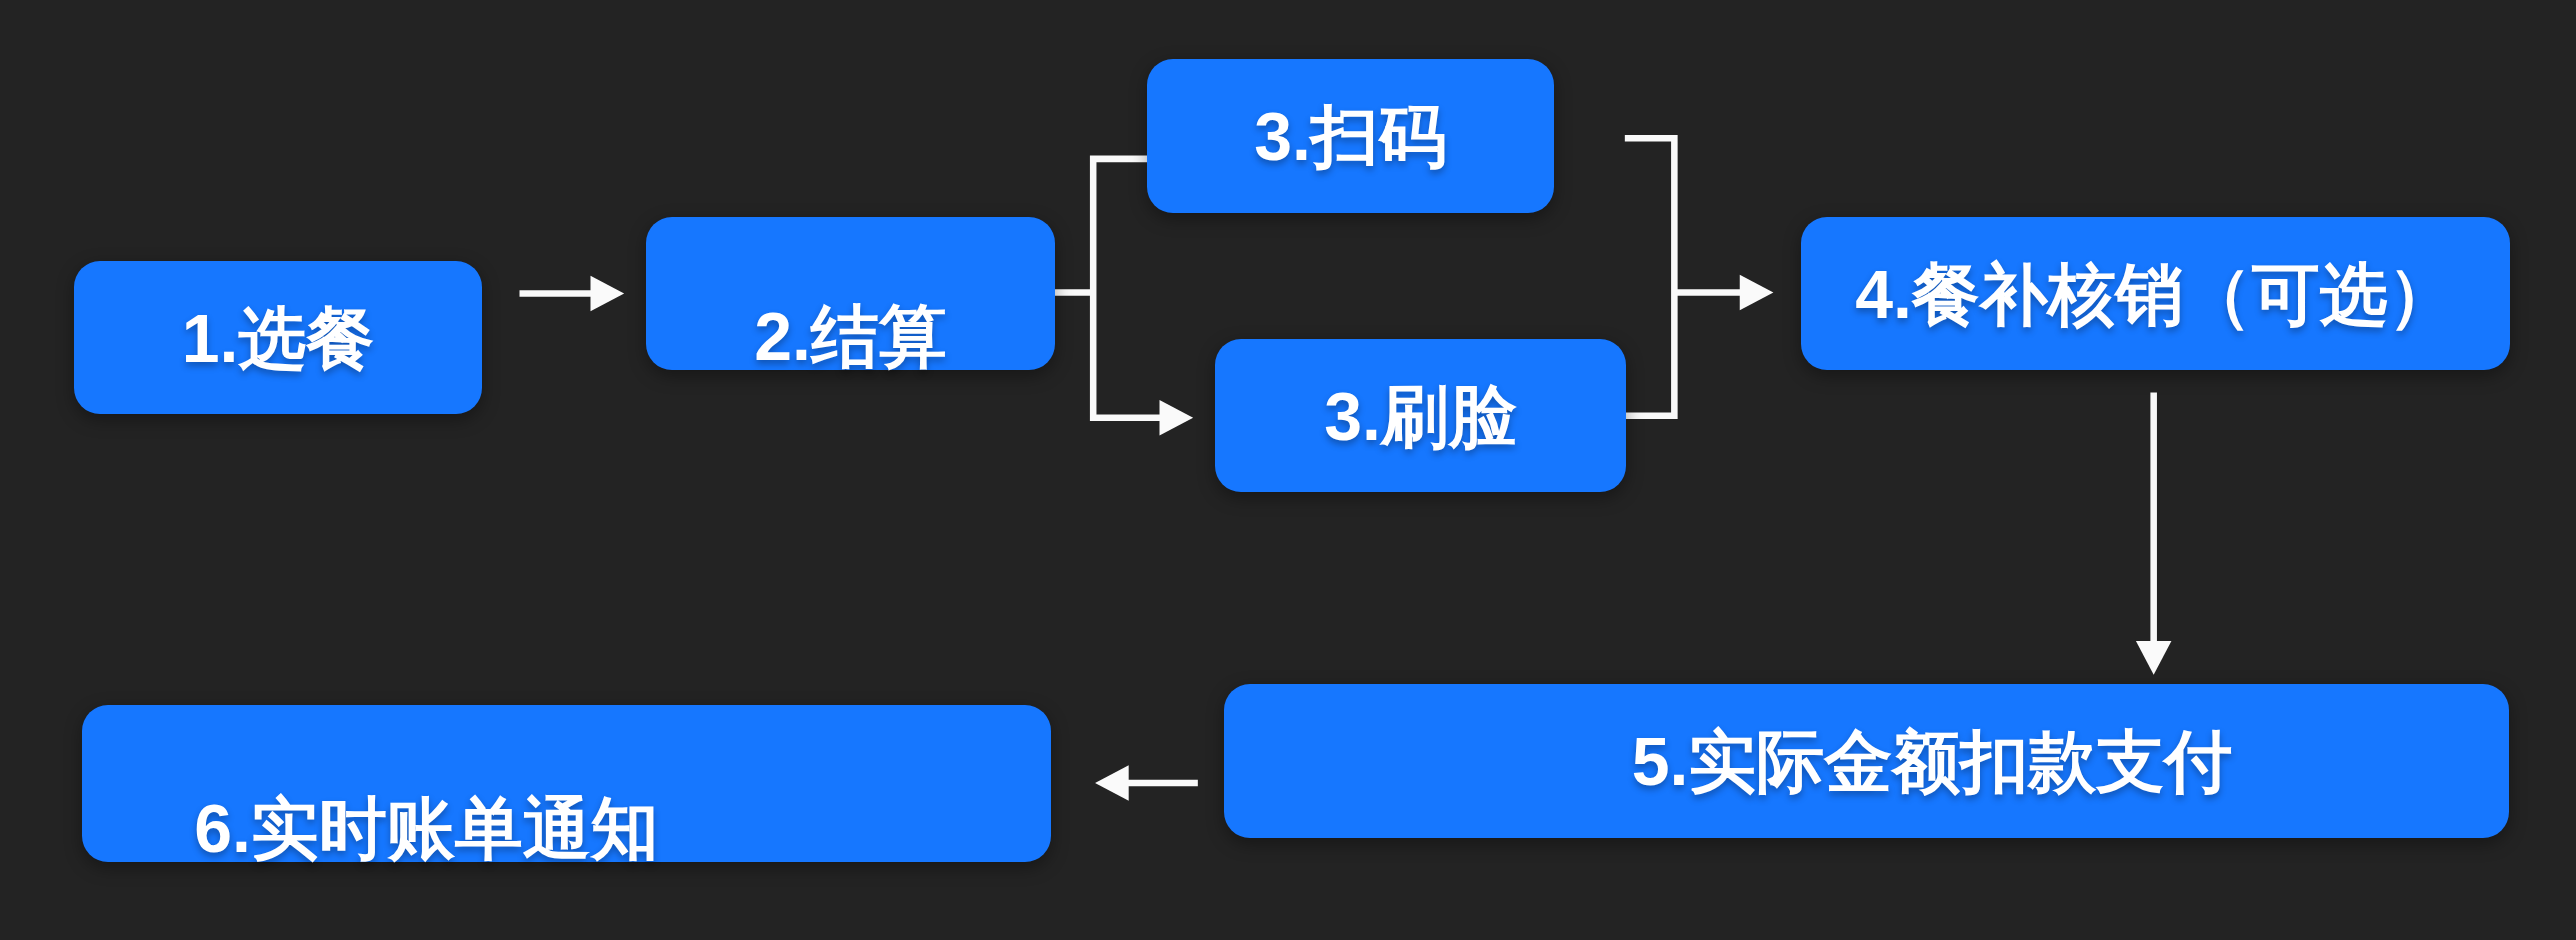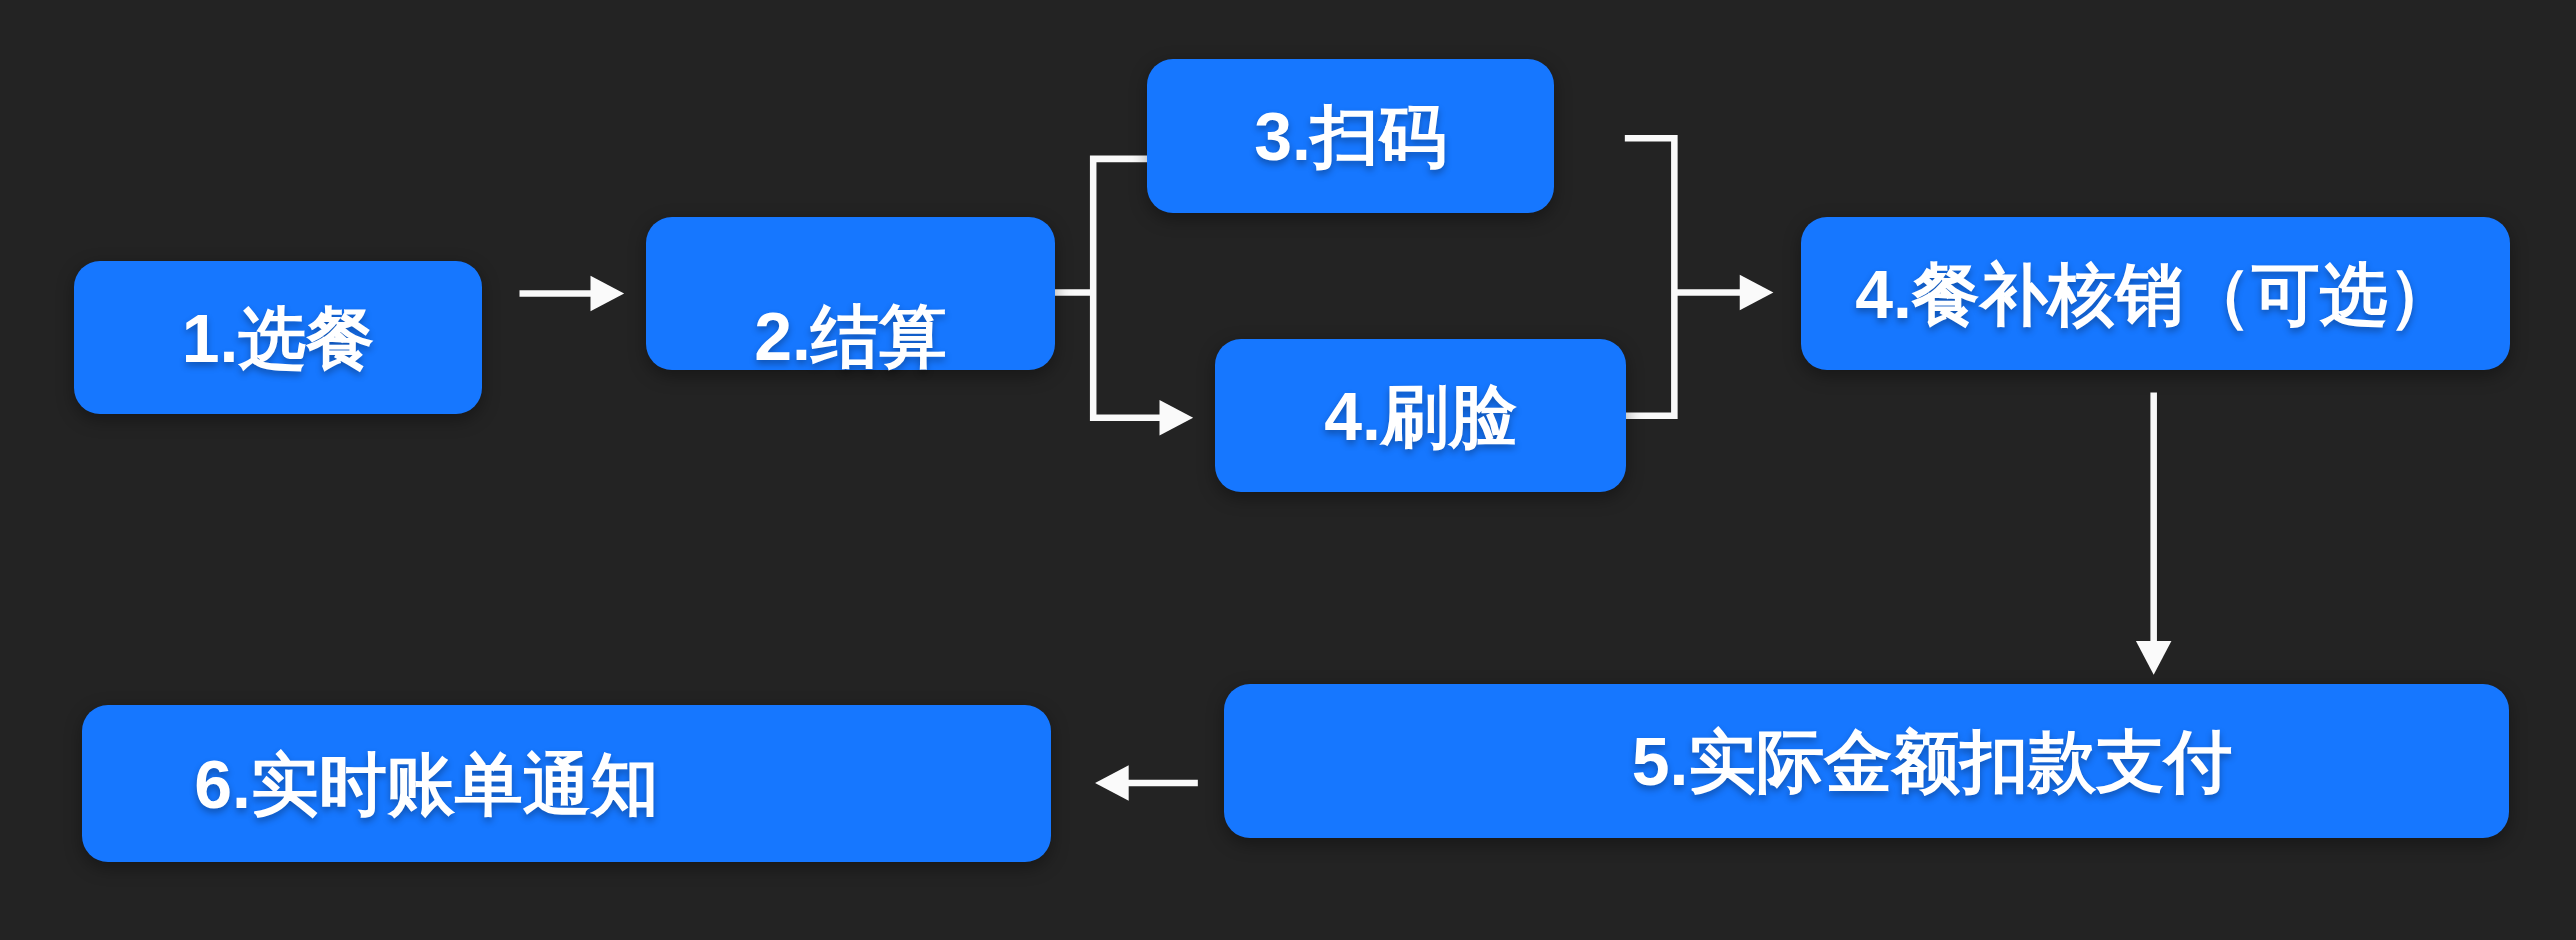--- a/index.html
+++ b/index.html
@@ -52,21 +52,21 @@
     line-height:1;
     white-space:nowrap;
     text-shadow:0 3.7px 7.5px rgba(0,0,0,0.30);
   }
   .n1{left:74px;  top:217px; width:408px;  height:153px;margin-top:44px;}
   .n2{left:646px; top:217px; width:409px;  height:153px;align-items:flex-end;}
   .n3a{left:1147px;top:59px;  width:407px;  height:154px;}
   .n3b{left:1215px;top:339px; width:411px;  height:153px;}
   .n4{left:1801px;top:217px; width:709px;  height:153px;}
   .n5{left:1224px;top:684px; width:1285px; height:154px; padding-left:131px;}
-  .n6{left:82px;  top:705px; width:969px; height:157px; padding-right:280px;}
+  .n6{left:82px;  top:705px; width:969px; height:157px; padding-right:280px;align-items:flex-end;}
 </style>
 </head>
 <body>
 
 <div class="canvas">
 
   <svg class="connector-layer" viewBox="0 0 2757 1007" xmlns="http://www.w3.org/2000/svg">
 
     <g>
       <path d="M556 314 H636"></path>
@@ -103,21 +103,21 @@
 
   <div class="node n2">
     <span class="label">2.结算</span>
   </div>
 
   <div class="node n3a">
     <span class="label">3.扫码</span>
   </div>
 
   <div class="node n3b">
-    <span class="label">4.刷脸</span>
+    <span class="label">3.刷脸</span>
   </div>
 
   <div class="node n4">
     <span class="label">4.餐补核销（可选）</span>
   </div>
 
   <div class="node n5">
     <span class="label">5.实际金额扣款支付</span>
   </div>
 

